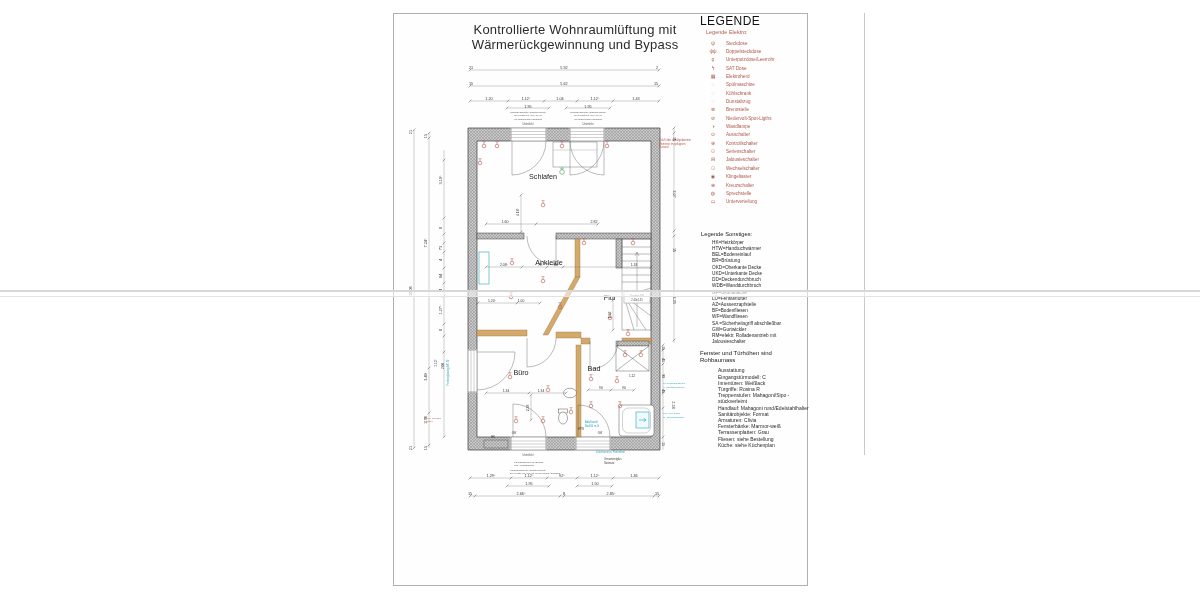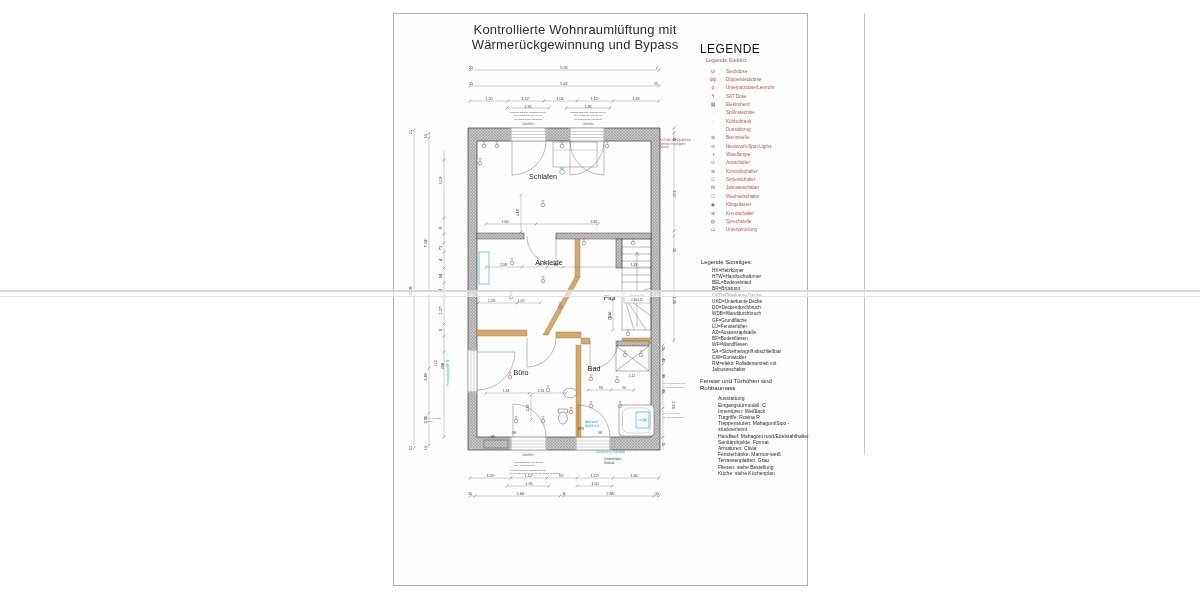--- a/index.html
+++ b/index.html
@@ -3,21 +3,21 @@
 <meta charset="utf-8">
 <style>
   html,body{margin:0;padding:0;background:#ffffff;width:1200px;height:600px;overflow:hidden;
     font-family:"Liberation Sans",sans-serif;}
   .canvas{position:absolute;left:0;top:0;width:1200px;height:600px;background:#fff;}
   .page{position:absolute;left:393px;top:13px;width:415px;height:573px;
     border:1px solid #b0b0b0;background:#fefefe;box-sizing:border-box;}
   .title{position:absolute;left:430px;top:22px;width:290px;text-align:center;
     font-size:13px;color:#2b2b2b;letter-spacing:.2px;}
   
-  .legend{position:absolute;left:700px;top:14px;width:112px;color:#222;margin-top:28px;}
+  .legend{position:absolute;left:700px;top:14px;width:112px;color:#222;}
   .lg-head{font-size:12px;color:#111;letter-spacing:.4px;}
   .lg-sub{font-size:5.5px;color:#b0584c;margin:1px 0 4px 6px;}
   ul{list-style:none;margin:0;padding:0;}
   .elektro li{display:flex;align-items:center;height:8.35px;color:#b0584c;}
   .elektro .sym{width:26px;text-align:center;font-size:5px;line-height:5px;color:#b0584c;}
   .elektro .lbl{font-size:4.6px;}
   .sonst-head{font-size:5.8px;color:#222;margin:25px 0 3px 1px;}
   .sonst li{font-size:4.7px;line-height:6.2px;margin-left:12px;width:95px;color:#2a2a2a;}
   .note{font-size:6px;color:#222;width:78px;margin:5px 0 3px 0;line-height:7px;}
   .ausst{margin-left:18px;margin-top:3px;}

